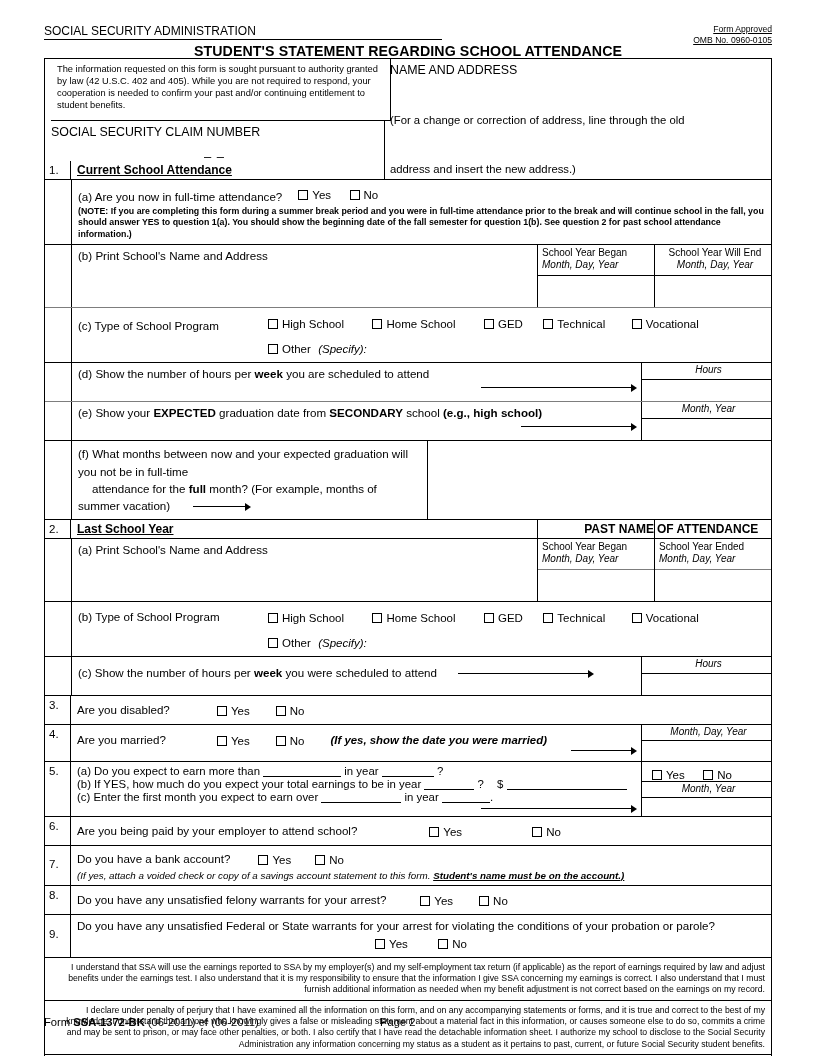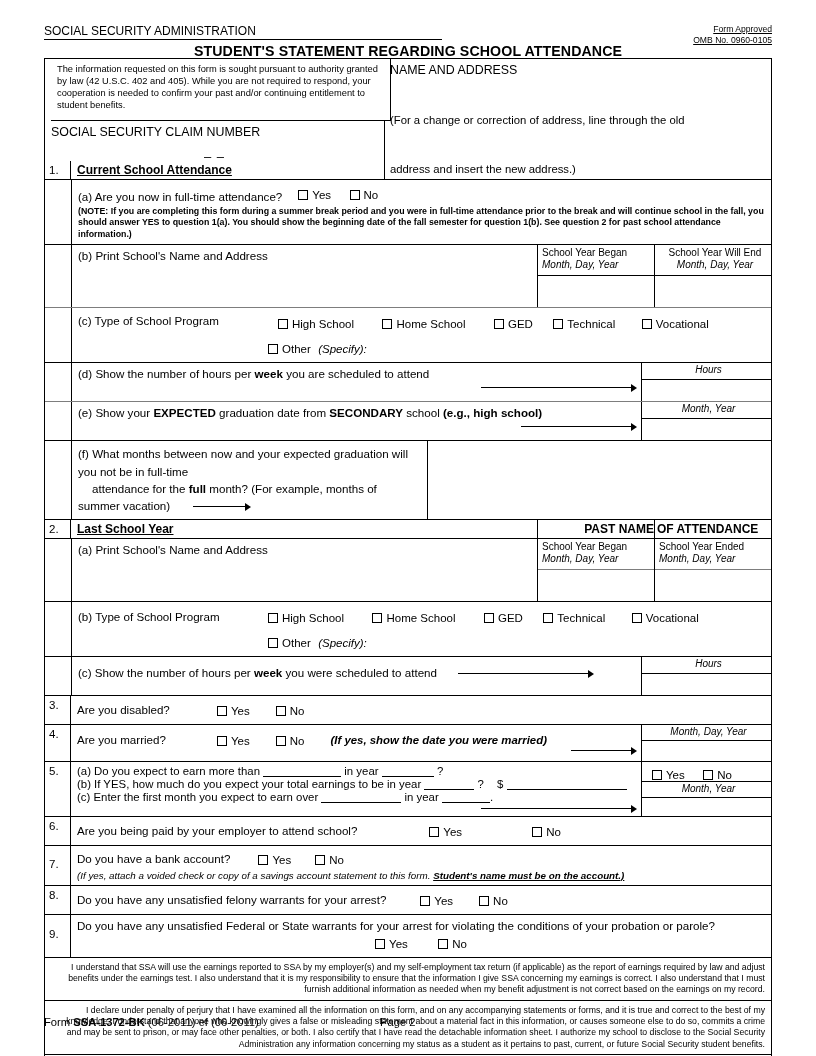--- a/index.html
+++ b/index.html
@@ -178,21 +178,21 @@
           <div>School Year Will End</div>
           <div class="ital">Month, Day, Year</div>
         </div>
         <div style="height:31px;"></div>
       </div>
     </div>
 
     <div class="row blk">
       <div class="numcell nb"></div>
       <div class="body" style="border-left:1.6px solid #000;padding:6px 6px 4px 6px;">
-        <div style="display:flex;align-items:flex-start;gap:10px;">
+        <div style="display:flex;align-items:flex-end;">
           <div style="font-size:11.6px;width:190px;flex:0 0 190px;">(c) Type of School Program</div>
           <div style="white-space:nowrap;">
             <span class="cbwrap"><span class="cb"></span><span class="cblabel">High School</span></span>
             <span class="cbwrap" style="margin-left:24px;"><span class="cb"></span><span class="cblabel">Home School</span></span>
             <span class="cbwrap" style="margin-left:24px;"><span class="cb"></span><span class="cblabel">GED</span></span>
             <span class="cbwrap" style="margin-left:16px;"><span class="cb"></span><span class="cblabel">Technical</span></span>
             <span class="cbwrap" style="margin-left:22px;"><span class="cb"></span><span class="cblabel">Vocational</span></span>
           </div>
         </div>
         <div style="padding:7px 0 1px 190px;">

